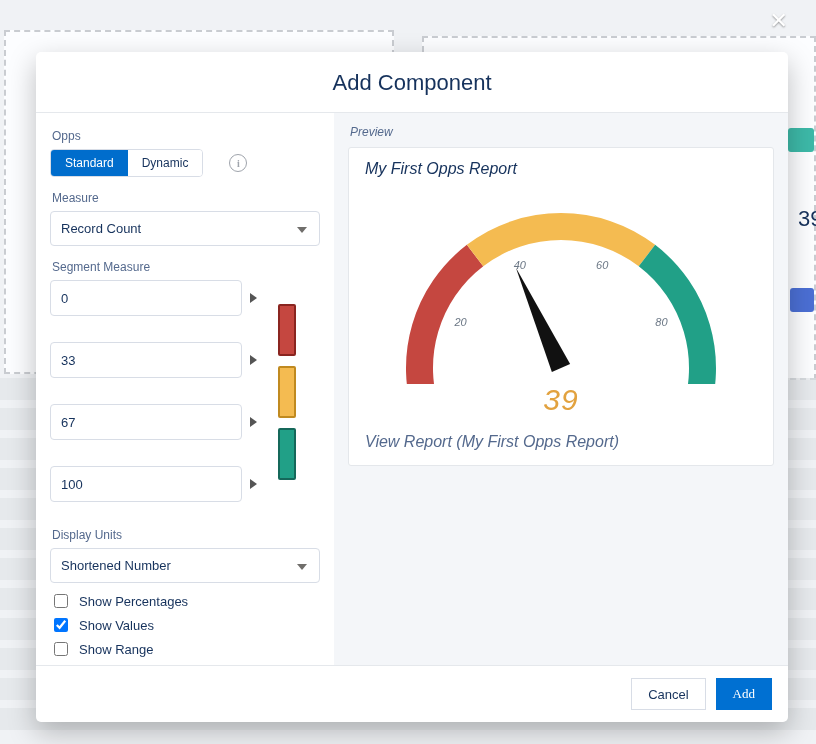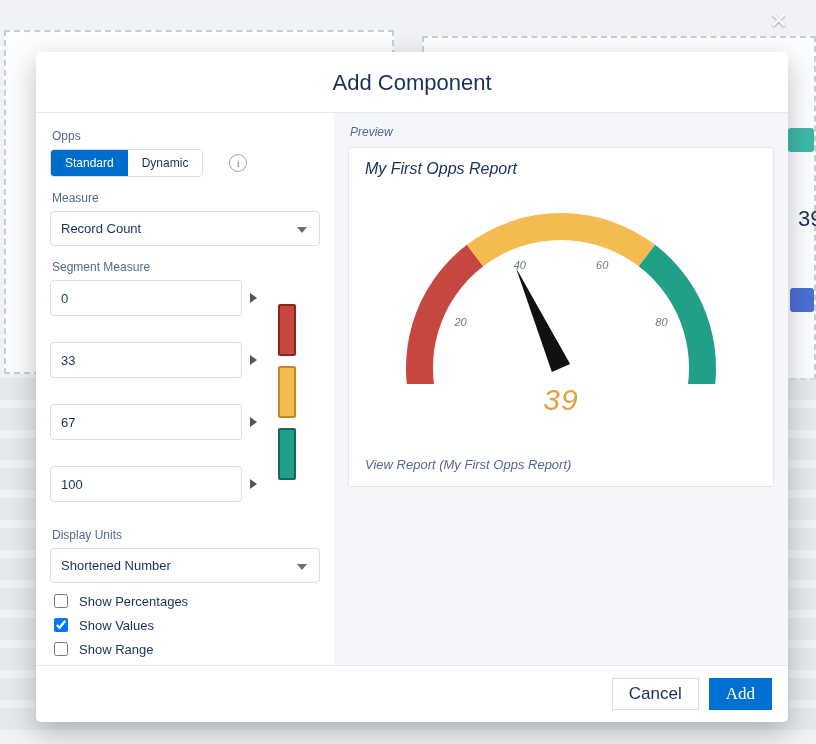--- a/index.html
+++ b/index.html
@@ -215,36 +215,36 @@
   .gauge { position: relative; }
   .gauge-value {
     text-align: center;
     font-size: 30px;
     color: #e2a23f;
     letter-spacing: 1px;
     font-weight: 400;
     margin-top: -4px;
   }
   .view-report {
-    font-size: 13px;
+    font-size: 16px;
     color: #54698d;
-    margin-top: 40px;
+    margin-top: 16px;
   }
   .modal-footer {
     border-top: 1px solid #e5e8ec;
     display: flex;
     justify-content: flex-end;
     gap: 10px;
     padding: 12px 16px;
   }
   .btn {
     height: 32px;
     padding: 0 16px;
     border-radius: 0;
-    font-size: 17px;
+    font-size: 13px;
     cursor: pointer;
     border: 1px solid #d8dde6;
     background: #fff;
     color: #16325c;
   }
   .btn.primary {
     background: #0070d2;
     border-color: #0070d2;
     color: #fff;
     font-family: Liberation Serif, serif;

